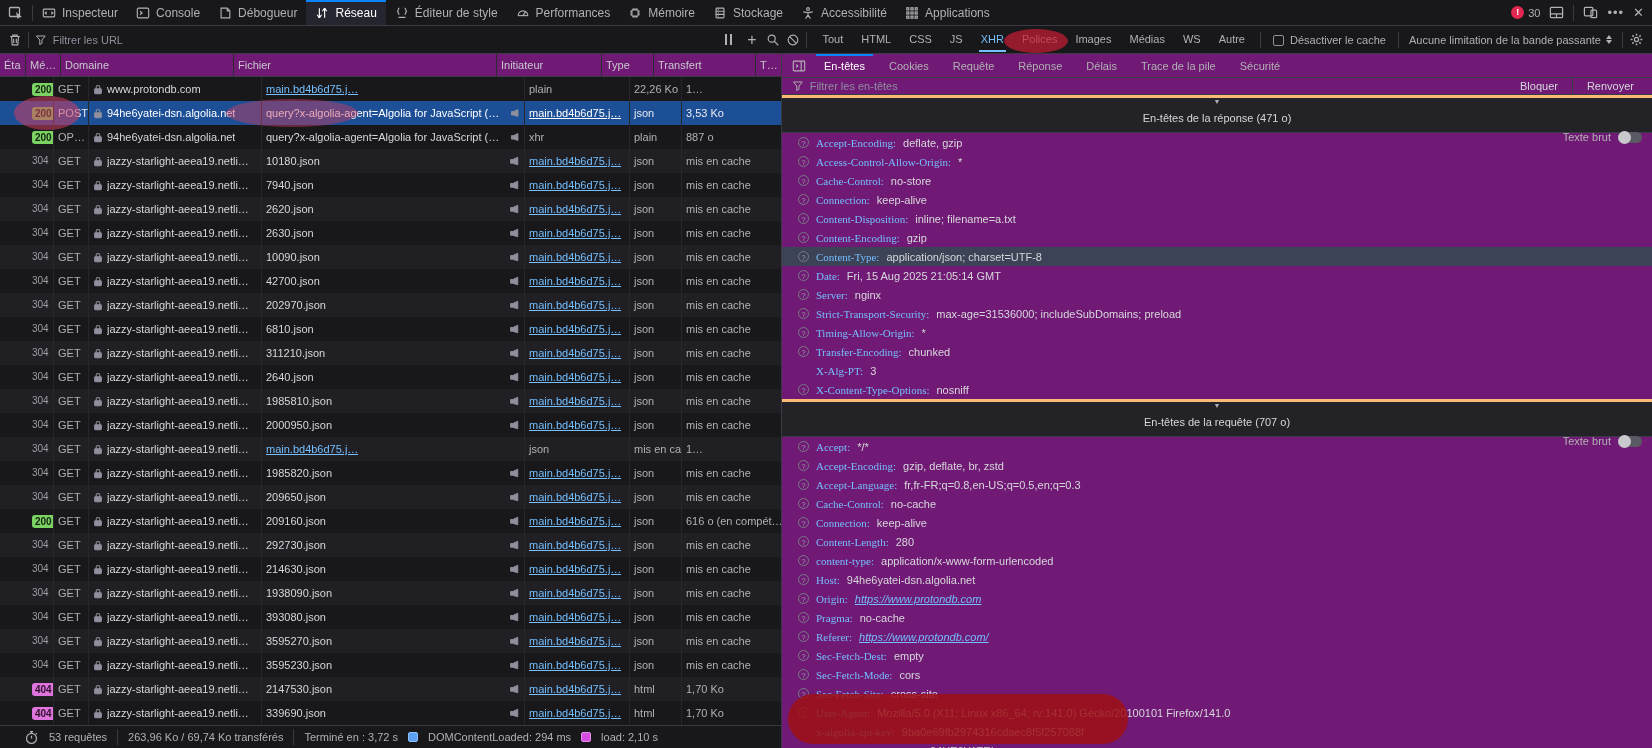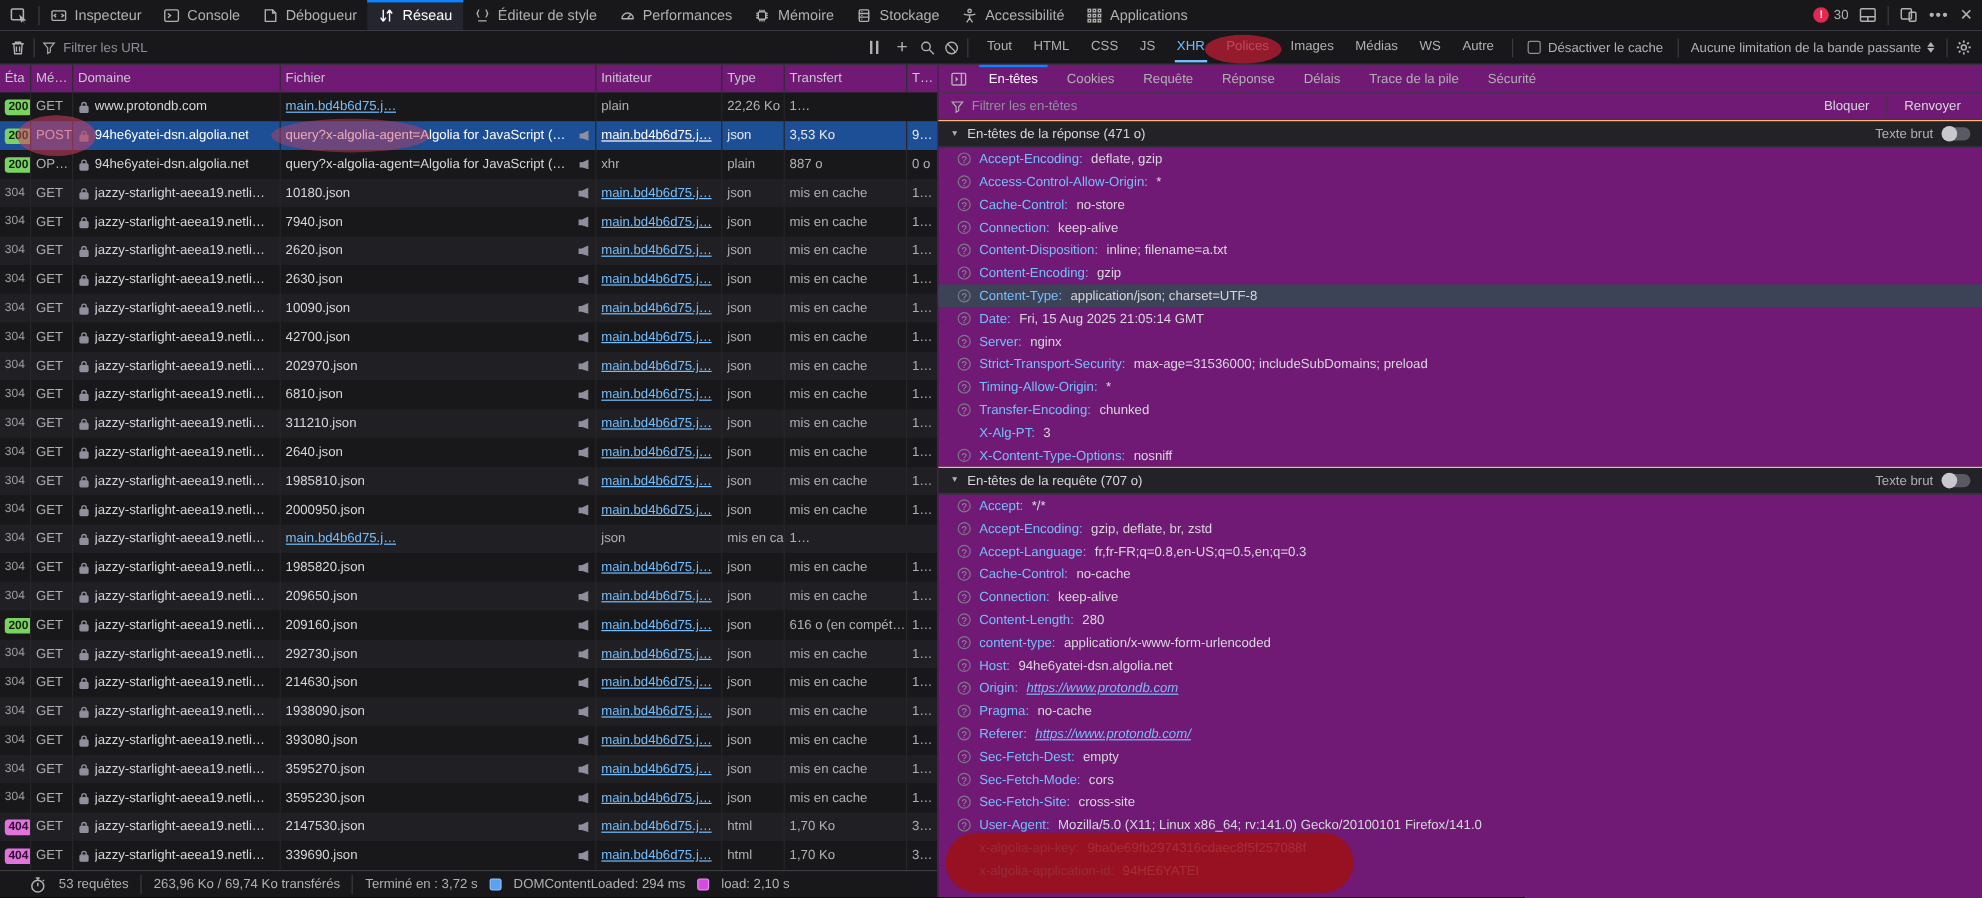--- a/index.html
+++ b/index.html
@@ -29,36 +29,36 @@
   #net-toolbar { display:flex; align-items:center; height:28px; border-bottom:1px solid #3a3a44; background:#18181a; gap:6px; padding:0 8px; }
   #url-filter { display:flex; align-items:center; gap:6px; flex:1 1 auto; min-width:0; }
   #url-filter input, #hdr-filter input { background:transparent; border:none; outline:none; color:#d7d7db; font-size:11px; width:100%; font-family:inherit; }
   input::placeholder { color:#8f8f9d; }
   .pausebars { display:flex; gap:3px; padding:0 5px; }
   .pausebars i { width:2px; height:11px; background:#b1b1b3; }
   .ftabs { display:flex; align-items:center; }
   .ftab { padding:0 9px; line-height:27px; color:#b1b1b3; font-size:11px; position:relative; cursor:default; }
   .ftab.selected { color:var(--link-blue,#75bfff); }
   .ftab.selected::after { content:""; position:absolute; left:7px; right:7px; bottom:1px; height:2px; background:var(--link-blue,#75bfff); }
-  .cache-chk { display:flex; align-items:center; gap:6px; padding:0 6px; color:#b1b1b3; white-space:nowrap; }
+  .cache-chk { display:flex; align-items:flex-end; gap:6px; padding:0 6px; color:#b1b1b3; white-space:nowrap; }
   .chkbox { width:11px; height:11px; border:1px solid #8f8f9d; border-radius:2px; background:transparent; flex:0 0 11px; }
   .throttle { display:flex; align-items:center; gap:5px; color:#b1b1b3; white-space:nowrap; padding:0 4px; }
   .updown { display:flex; flex-direction:column; gap:1px; }
   .updown i { width:0; height:0; border-left:3.5px solid transparent; border-right:3.5px solid transparent; }
   .updown i.up { border-bottom:4px solid #b1b1b3; }
   .updown i.dn { border-top:4px solid #b1b1b3; }
 
   
   #main { display:flex; height:694px; }
   #request-list { width:782px; flex:0 0 782px; display:flex; flex-direction:column; border-right:1px solid #3a3a44; }
   .tgrid { display:grid; grid-template-columns:26px 35px 173px 263px 105px 52px 102px 1fr; }
   #thead { height:23px; line-height:23px; background:#701a75; border-bottom:1px solid #3a3a44; color:#c8c8cd; }
   #thead > div { padding:0 4px; border-right:1px solid #2c2c30; overflow:hidden; white-space:nowrap; }
   #rows { flex:1 1 auto; overflow:hidden; }
-  .req-row { height:24px; line-height:24px; background:#18181a; }
+  .req-row { height:24px; line-height:24px; background:#18181a;padding-left:28px; }
   .req-row:nth-child(even) { background:#1f1f24; }
   .req-row.selected, .req-row.selected:nth-child(even) { background:var(--selected-row-bg,#1c4f96); color:#fff; }
   .req-row > div { padding:0 4px; border-right:1px solid #26262b; overflow:hidden; white-space:nowrap; display:flex; align-items:center; gap:4px; }
   .req-row .badge { font-size:10px; color:#9d9da5; }
   .req-row.ok .badge { background:var(--status-ok-bg,#7ad263); color:#14240f; border-radius:3px; padding:0 3px; line-height:13px; font-weight:bold; }
   .req-row.err .badge { background:var(--status-err-bg,#e074dd); color:#30102e; border-radius:3px; padding:0 3px; line-height:13px; font-weight:bold; }
   .c-method span, .c-type, .c-transfer, .c-size { color:#b1b1b3; }
   .req-row.selected .c-method span, .req-row.selected .c-type, .req-row.selected .c-transfer, .req-row.selected .c-size { color:#eaeaf0; }
   .fname { overflow:hidden; text-overflow:ellipsis; }
   .mega { display:none; margin-left:auto; }
@@ -77,30 +77,30 @@
   
   #details { flex:1 1 auto; display:flex; flex-direction:column; background:#701a75; min-width:0; }
   #dtabs { display:flex; align-items:stretch; height:24px; border-bottom:1px solid #3a3a44; }
   .dtab { padding:0 12px; line-height:24px; color:#b1b1b3; position:relative; font-size:11px; cursor:default; white-space:nowrap; }
   .dtab.selected { color:#fff; }
   .dtab.selected::before { content:""; position:absolute; left:4px; right:4px; top:0; height:2px; background:var(--accent-blue,#0a84ff); }
   .paneltoggle { display:flex; align-items:center; padding:0 6px 0 10px; }
   #hdr-filter { display:flex; align-items:center; height:22px; border-bottom:1px solid #3a3a44; gap:6px; padding:0 10px; }
   #hdr-filter .grow { flex:1 1 auto; min-width:0; display:flex; align-items:center; gap:6px; }
   .txtbtn { color:#d7d7db; padding:0 8px; white-space:nowrap; }
-  .sec-head { height:23px; display:flex; align-items:center; gap:7px; background:#232327; border-top:1px solid #fdba74; border-bottom:1px solid #3a3a44; padding:0 10px; color:#d7d7db; }
+  .sec-head { height:38px; display:flex; align-items:center; gap:7px; background:#232327; border-top:3px solid #fdba74; border-bottom:1px solid #3a3a44; padding:0 10px; color:#d7d7db;flex-direction:column; }
   .twisty { font-size:7px; color:#b1b1b3; }
   .sec-head .raw { margin-left:auto; display:flex; align-items:center; gap:7px; color:#b1b1b3; }
   .toggle { width:24px; height:11px; border-radius:6px; background:#5a5a64; position:relative; }
   .toggle i { position:absolute; left:0; top:-1px; width:13px; height:13px; border-radius:50%; background:#c8c8cd; }
   .hrow { height:19px; display:flex; align-items:center; gap:7px; padding:0 10px 0 16px; white-space:nowrap; overflow:hidden; }
   .hrow.highlight { background:#3c4356; }
   .help { flex:0 0 11px; width:11px; height:11px; border:1px solid #7a7a85; border-radius:50%; color:#9a9aa5; font-size:8px; line-height:11px; text-align:center; }
   .hrow.nohelp .help { visibility:hidden; }
-  .hname { color:var(--link-blue,#75bfff); }
+  .hname { color:var(--link-blue,#75bfff);font-family:Liberation Serif, serif; }
   .hname::after { content:":"; }
   .hval { color:#d7d7db; }
   .hrow.linkval .hval { color:var(--link-blue,#75bfff); font-style:italic; text-decoration:underline; }
 
   
   .ann { position:absolute; pointer-events:none; z-index:50; }
   #ann-method { left:14px; top:96px; width:66px; height:34px; border-radius:50%; background:rgba(206,62,98,.55); }
   #ann-query  { left:226px; top:99px; width:132px; height:28px; border-radius:50%; background:rgba(206,62,98,.45); }
   #ann-xhr    { left:1004px; top:29px; width:64px; height:24px; border-radius:50%; background:rgba(199,28,52,.70); }
   #ann-secret { left:788px; top:694px; width:340px; height:50px; border-radius:26px; background:rgba(158,17,20,.85); }

